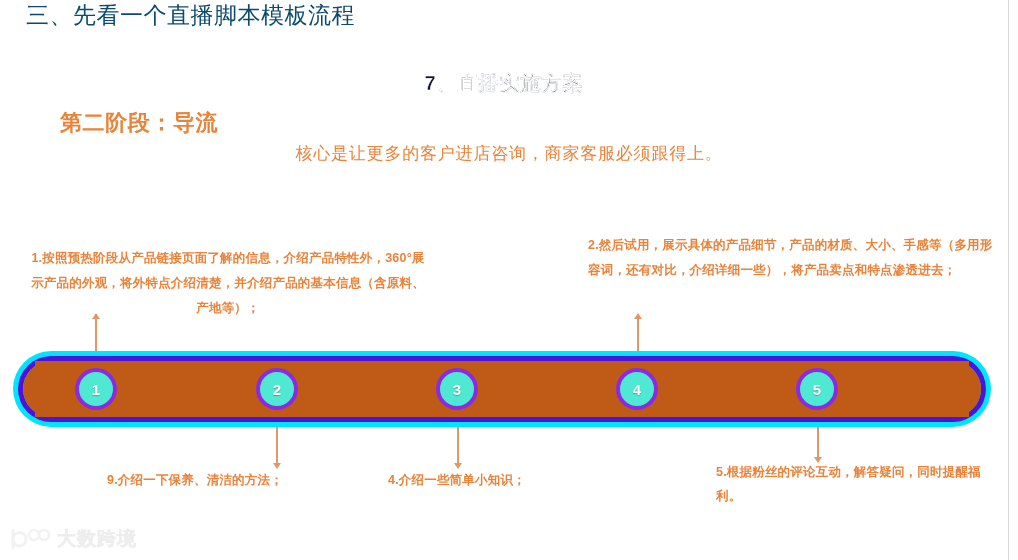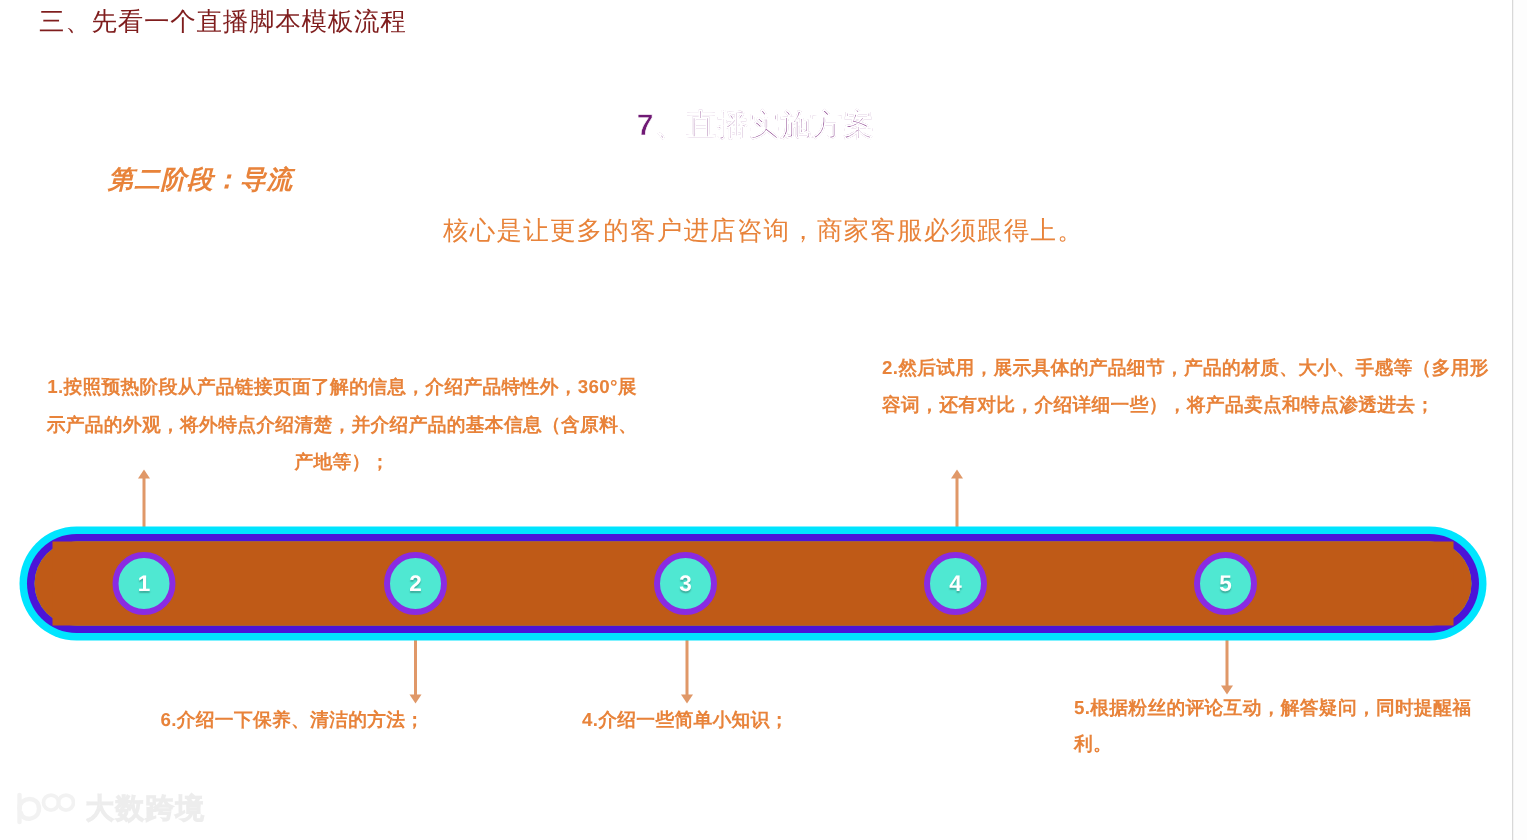--- a/index.html
+++ b/index.html
@@ -30,52 +30,51 @@
     width: 9px;
     height: 560px;
     background: #fdfdfd;
   }
 
   
   .doc-heading {
     position: absolute;
     left: 26px;
     top: 3px;
-    font-size: 17px;
+    font-size: 23px;
     line-height: 24px;
-    color: #7f1d1d;
+    color: #0c4a6e;
     letter-spacing: 0.5px;
     white-space: nowrap;
   }
 
   
   .slide-title {
     position: absolute;
     left: 0;
     top: 70px;
     width: 1008px;
     text-align: center;
     font-size: 20px;
     font-weight: bold;
-    color: #701a75;
+    color: #0f172a;
     letter-spacing: 1px;
     -webkit-text-stroke: 0.4px #ffffff;
     text-shadow: 0 0 2px #ffffff, 0 0 1px #ffffff;
   }
 
   .stage-label {
     position: absolute;
-    left: 72px;
+    left: 60px;
     top: 108px;
-    font-size: 17px;
+    font-size: 22px;
     font-weight: bold;
     color: #e8833a;
     letter-spacing: 0.6px;
     text-shadow: 0 0 2px #ffffff;
-    font-style: italic;
   }
 
   .core-line {
     position: absolute;
     left: 0;
     top: 142px;
     width: 1018px;
     text-align: center;
     font-size: 17px;
     font-weight: normal;
@@ -231,21 +230,21 @@
 <body>
 
 <div class="doc-heading">三、先看一个直播脚本模板流程</div>
 
 <div class="slide-title">7、直播实施方案</div>
 <div class="stage-label">第二阶段：导流</div>
 <div class="core-line">核心是让更多的客户进店咨询，商家客服必须跟得上。</div>
 
 <div class="note note-1">1.按照预热阶段从产品链接页面了解的信息，介绍产品特性外，360°展示产品的外观，将外特点介绍清楚，并介绍产品的基本信息（含原料、产地等）；</div>
 <div class="note note-2">2.然后试用，展示具体的产品细节，产品的材质、大小、手感等（多用形容词，还有对比，介绍详细一些），将产品卖点和特点渗透进去；</div>
-<div class="note note-3">6.介绍一下保养、清洁的方法；</div>
+<div class="note note-3">9.介绍一下保养、清洁的方法；</div>
 <div class="note note-4">4.介绍一些简单小知识；</div>
 <div class="note note-5">5.根据粉丝的评论互动，解答疑问，同时提醒福利。</div>
 
 <div class="connector up conn-1">
     <span class="head"></span>
   </div>
 <div class="connector up conn-2">
     <span class="head"></span>
   </div>
 <div class="connector down conn-3">

